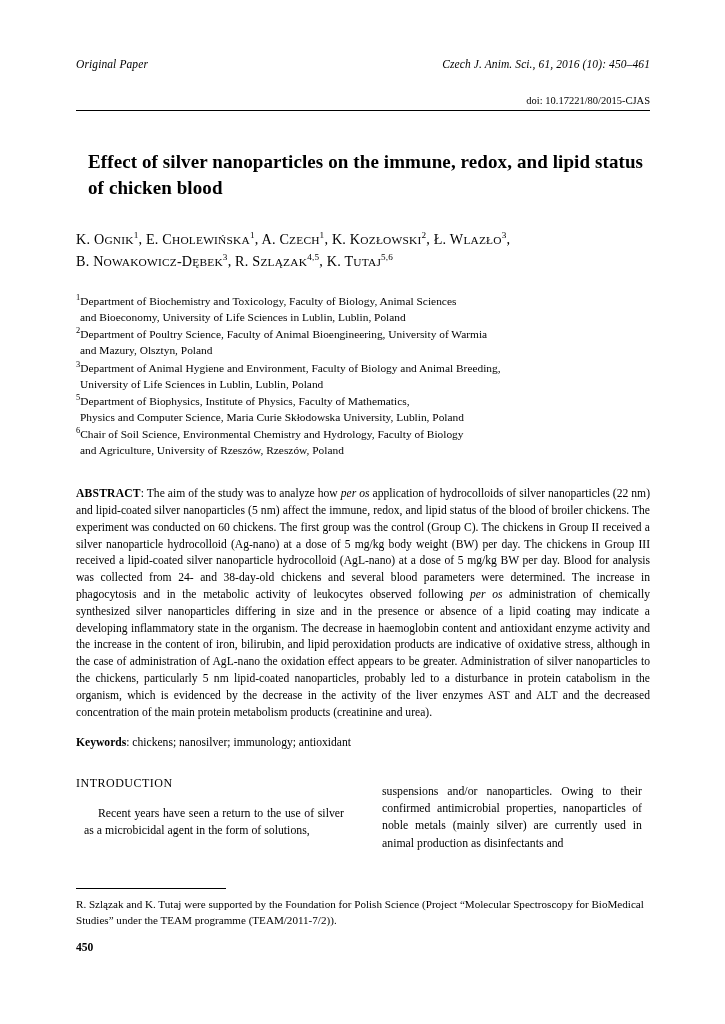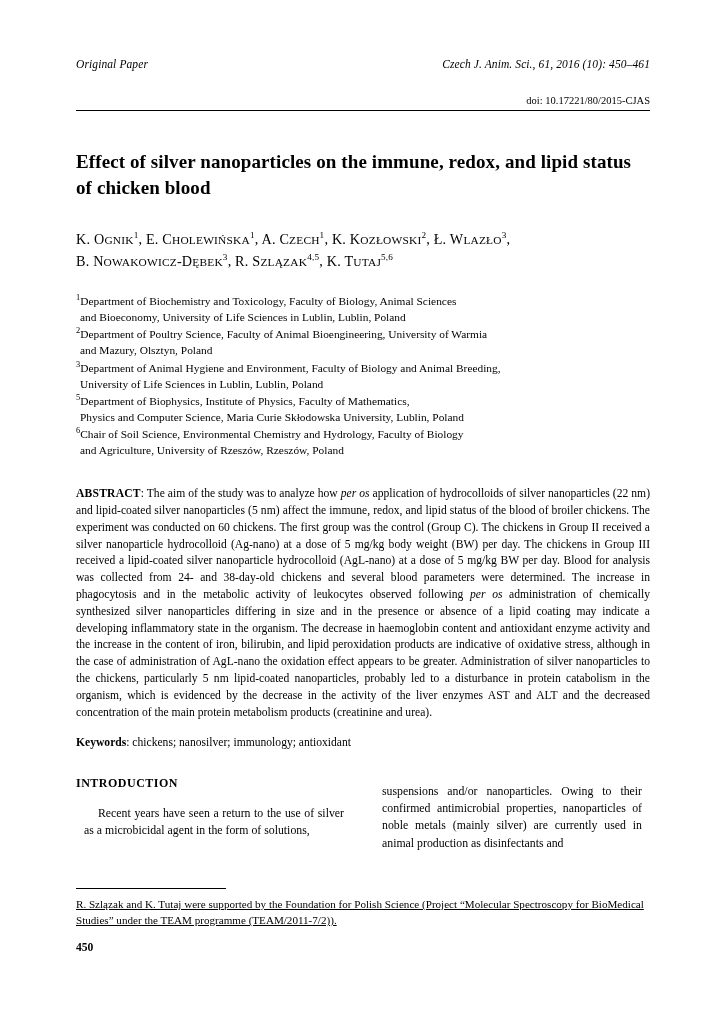--- a/index.html
+++ b/index.html
@@ -52,21 +52,21 @@
     margin-top: 4px;
     border-top: 0.9px solid #000;
     width: 100%;
   }
 
   
   h1.title {
     font-size: 19px;
     font-weight: bold;
     line-height: 1.35;
-    margin: 38px 0 0 0;
+    margin: 38px 0 0 12px;
     letter-spacing: 0.1px;
   }
 
   
   .authors {
     margin-top: 28px;
     font-size: 14.2px;
     line-height: 1.55;
     font-variant: small-caps;
     letter-spacing: 0.2px;
@@ -105,21 +105,21 @@
     display: flex;
     gap: 22px;
   }
   .col {
     width: 276px;
     font-size: 11.8px;
     line-height: 1.45;
     text-align: justify;
   }
   .sec-head {
-    font-weight: bold;
+    font-weight: normal;
     font-size: 12px;
     letter-spacing: 0.5px;
     margin-bottom: 12px;
   }
   .col p { margin: 8px; }
   .indent { text-indent: 14px; }
 
   
   .footnote-wrap {
     position: absolute;
@@ -129,21 +129,20 @@
   }
   .fn-rule {
     width: 150px;
     border-top: 0.8px solid #000;
     margin-bottom: 7px;
   }
   .footnote {
     font-size: 11.1px;
     line-height: 1.45;
     text-align: left;
-    text-decoration: underline;
   }
 
   .folio {
     position: absolute;
     left: 76px;
     top: 933px;
     font-size: 11.6px;
     font-weight: bold;
   }
 </style>

